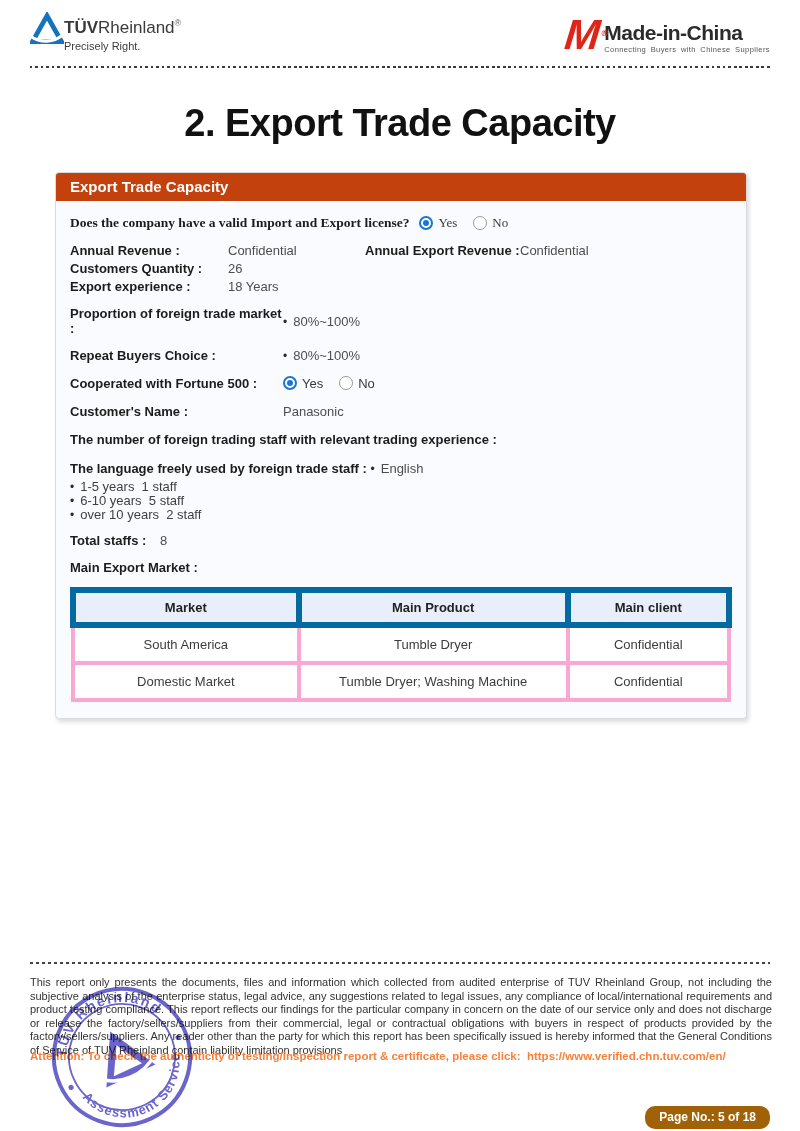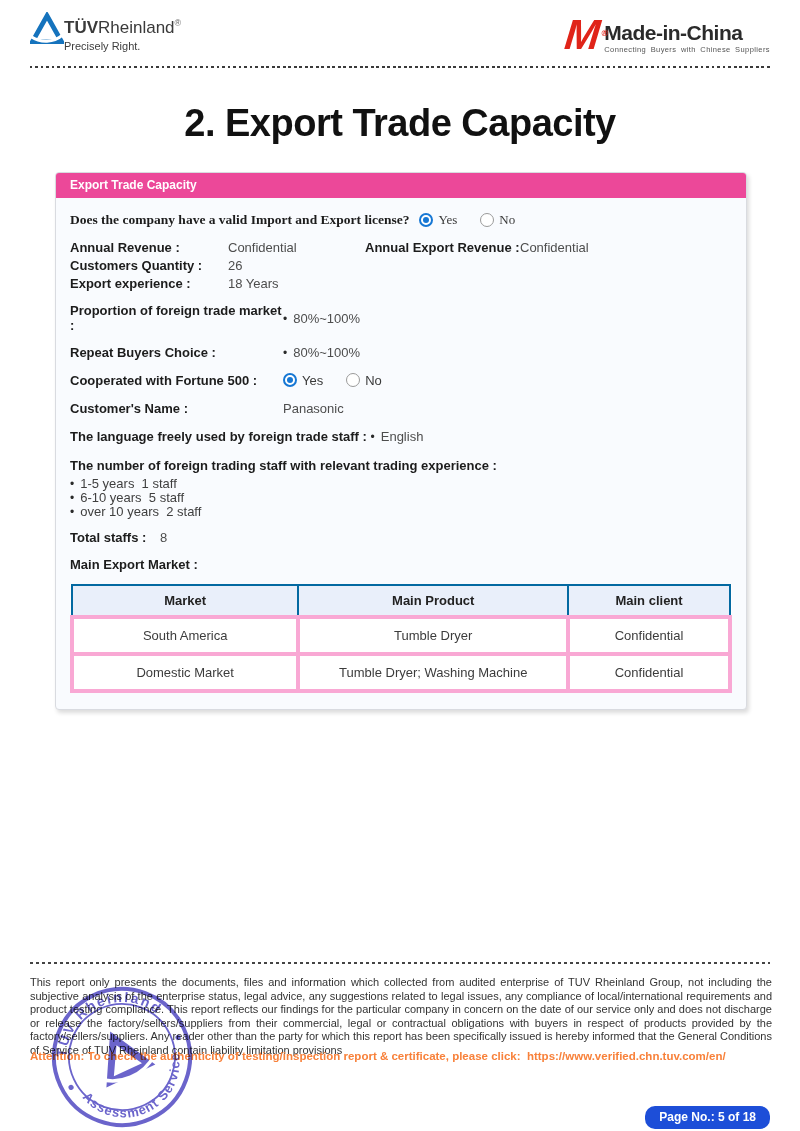--- a/index.html
+++ b/index.html
@@ -26,52 +26,52 @@
     background:repeating-linear-gradient(90deg,#3a3a3a 0 2.5px,transparent 2.5px 5.5px); }
   .dotted-top { top:66px; }
   .dotted-footer { top:962px; background:repeating-linear-gradient(90deg,#444 0 3px,transparent 3px 6px); }
   
   .page-title { position:absolute; top:102px; left:0; width:100%; text-align:center;
     font-size:38px; font-weight:bold; color:#111; letter-spacing:-0.5px; }
   
   .panel { position:absolute; top:172px; left:55px; width:692px;
     background:#f9fbfe; border:1px solid #d9dbe0; border-radius:4px;
     box-shadow:2px 3px 4px rgba(0,0,0,0.14); }
-  .panel-header { background:#ec4899; color:#fff; font-size:12px; font-weight:bold;
+  .panel-header { background:#c2410c; color:#fff; font-size:15px; font-weight:bold;
     padding:5px 14px 6px 14px; border-radius:3px 3px 0 0; }
   .panel-body { padding:12px 14px 16px 14px; font-size:13px; }
   .lbl { font-weight:bold; color:#1c1c1c; }
   .val { color:#4d4d4d; }
   .license-row { display:flex; align-items:center; gap:10px; margin-top:2px; font-size:13.5px;font-family:Liberation Serif, serif; }
-  .radio-group { display:flex; align-items:center; gap:23px; }
+  .radio-group { display:flex; align-items:center; gap:16px; }
   .radio-opt { display:flex; align-items:center; gap:5px; color:#3a3a3a; font-weight:normal; font-size:13px; }
   .radio { width:14px; height:14px; border-radius:50%; background:#fff; position:relative; display:inline-block; }
   .radio.sel { border:2px solid #1677d4; }
   .radio.sel::after { content:""; position:absolute; left:2px; top:2px; width:6px; height:6px; border-radius:50%; background:#1677d4; }
   .radio.unsel { border:1.5px solid #9a9a9a; }
   .stats-grid { display:grid; grid-template-columns:158px 137px 155px 1fr; row-gap:0; line-height:18px; margin-top:11px; }
   .kv-row { display:grid; grid-template-columns:213px 1fr; align-items:center; margin-top:10px; min-height:18px; }
   .bullet { color:#2a2a2a; margin-right:6px; font-size:12px; }
   .inline-row { margin-top:11px; line-height:18px; }
   .staff-list { margin-top:2px; }
   .staff-item { line-height:14px; color:#3f3f3f; white-space:pre-wrap; }
   .tot-row { margin-top:11px; }
   .tot-row .val { margin-left:10px; }
   
   table.market-table { width:100%; border-collapse:collapse; margin-top:10px; background:#fff;
     border:1px solid #d4dbe6; font-size:13px; }
-  .market-table th { background:#e9effa; font-weight:bold; color:#222; padding:7px 4px; border:2px solid #0369a1;margin-left:45px; }
+  .market-table th { background:#e9effa; font-weight:bold; color:#222; padding:7px 4px; border:6px solid #0369a1;margin-left:45px; }
   .market-table td { text-align:center; color:#3c3c3c; padding:9px 21px; border:4px solid #f9a8d4; }
   .col-market { width:34.4%; } .col-product { width:41%; } .col-client { width:24.6%; }
   
   .disclaimer { position:absolute; top:976px; left:30px; width:742px;
     font-size:11px; line-height:13.5px; color:#333; text-align:justify; }
   .attention { position:absolute; top:1050px; left:30px; width:742px;
     font-size:11.5px; font-weight:bold; color:#f8813a; white-space:pre-wrap; }
-  .page-badge { position:absolute; top:1106px; right:30px; background:#1d4ed8; color:#fff;
+  .page-badge { position:absolute; top:1106px; right:30px; background:#a16207; color:#fff;
     font-size:12px; font-weight:bold; padding:4px 14px 5px 14px; border-radius:10px; }
   .stamp { position:absolute; left:47px; top:982px; width:150px; height:150px;
     opacity:0.82; mix-blend-mode:multiply; }
 </style>
 </head>
 <body>
 
 <div class="top-header">
   <div class="tuv-logo">
     <svg width="34" height="34" viewBox="0 0 36 34">
@@ -151,26 +151,26 @@
           </span>
       </span>
     </div>
 
     <div class="kv-row">
       <span class="lbl">Customer's Name :</span>
       <span class="val">Panasonic</span>
     </div>
 
     <div class="inline-row">
+      <span class="lbl">The number of foreign trading staff with relevant trading experience :</span>
+    </div>
+
+    <div class="inline-row">
       <span class="lbl">The language freely used by foreign trade staff :</span>
       <span class="val"> <span class="bullet">•</span><span>English</span></span>
-    </div>
-
-    <div class="inline-row">
-      <span class="lbl">The number of foreign trading staff with relevant trading experience :</span>
     </div>
     <div class="staff-list">
       <div class="staff-item"><span class="bullet">•</span><span>1-5 years  1 staff</span></div>
       <div class="staff-item"><span class="bullet">•</span><span>6-10 years  5 staff</span></div>
       <div class="staff-item"><span class="bullet">•</span><span>over 10 years  2 staff</span></div>
     </div>
 
     <div class="tot-row">
       <span class="lbl">Total staffs :</span>
       <span class="val">8</span>

